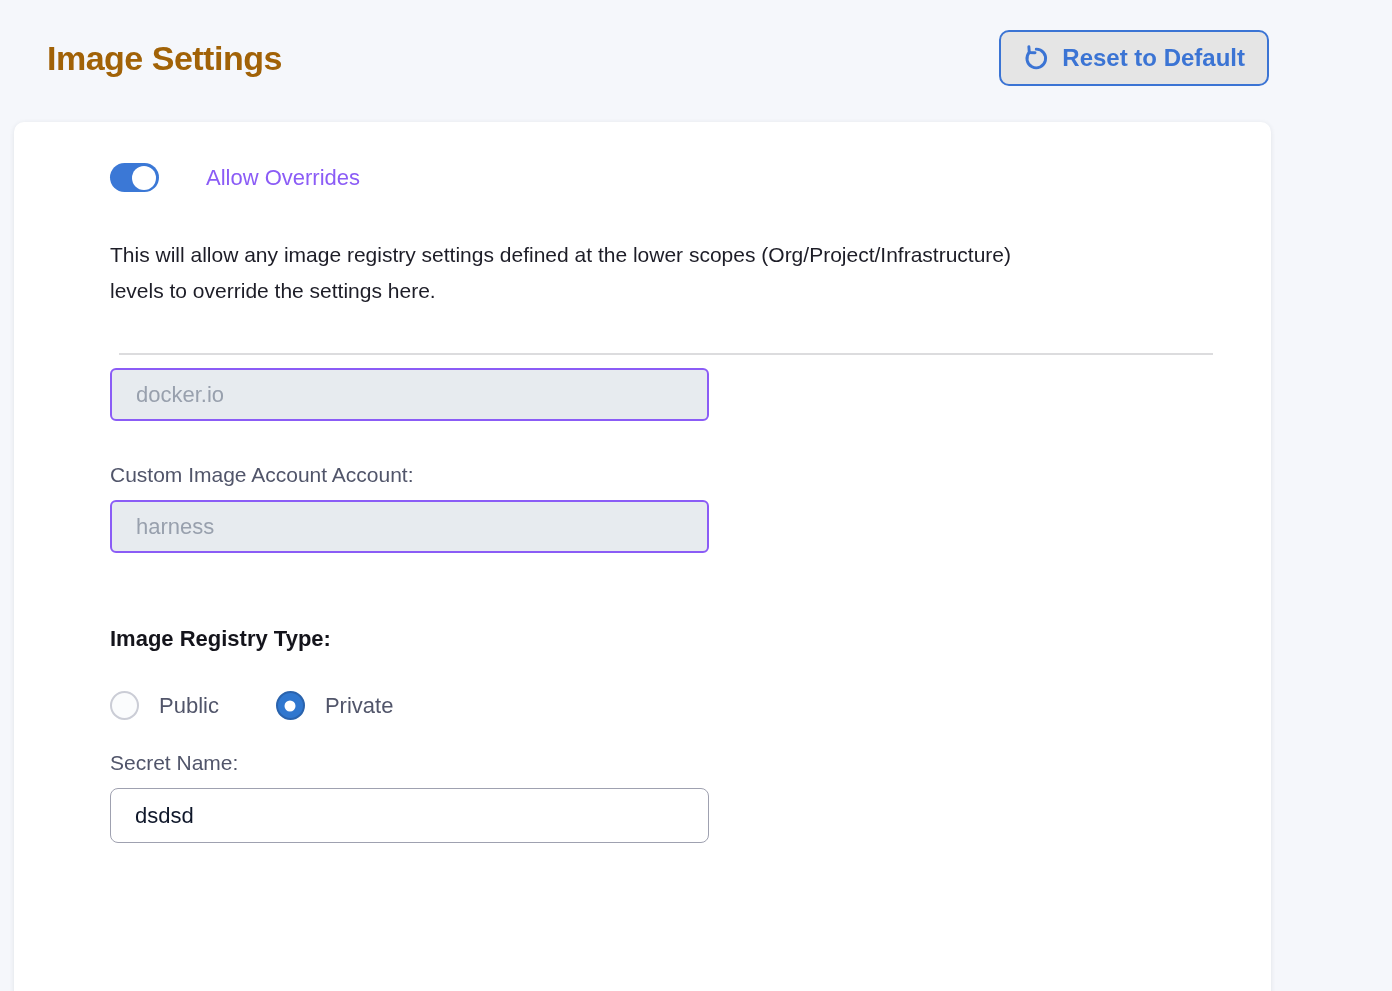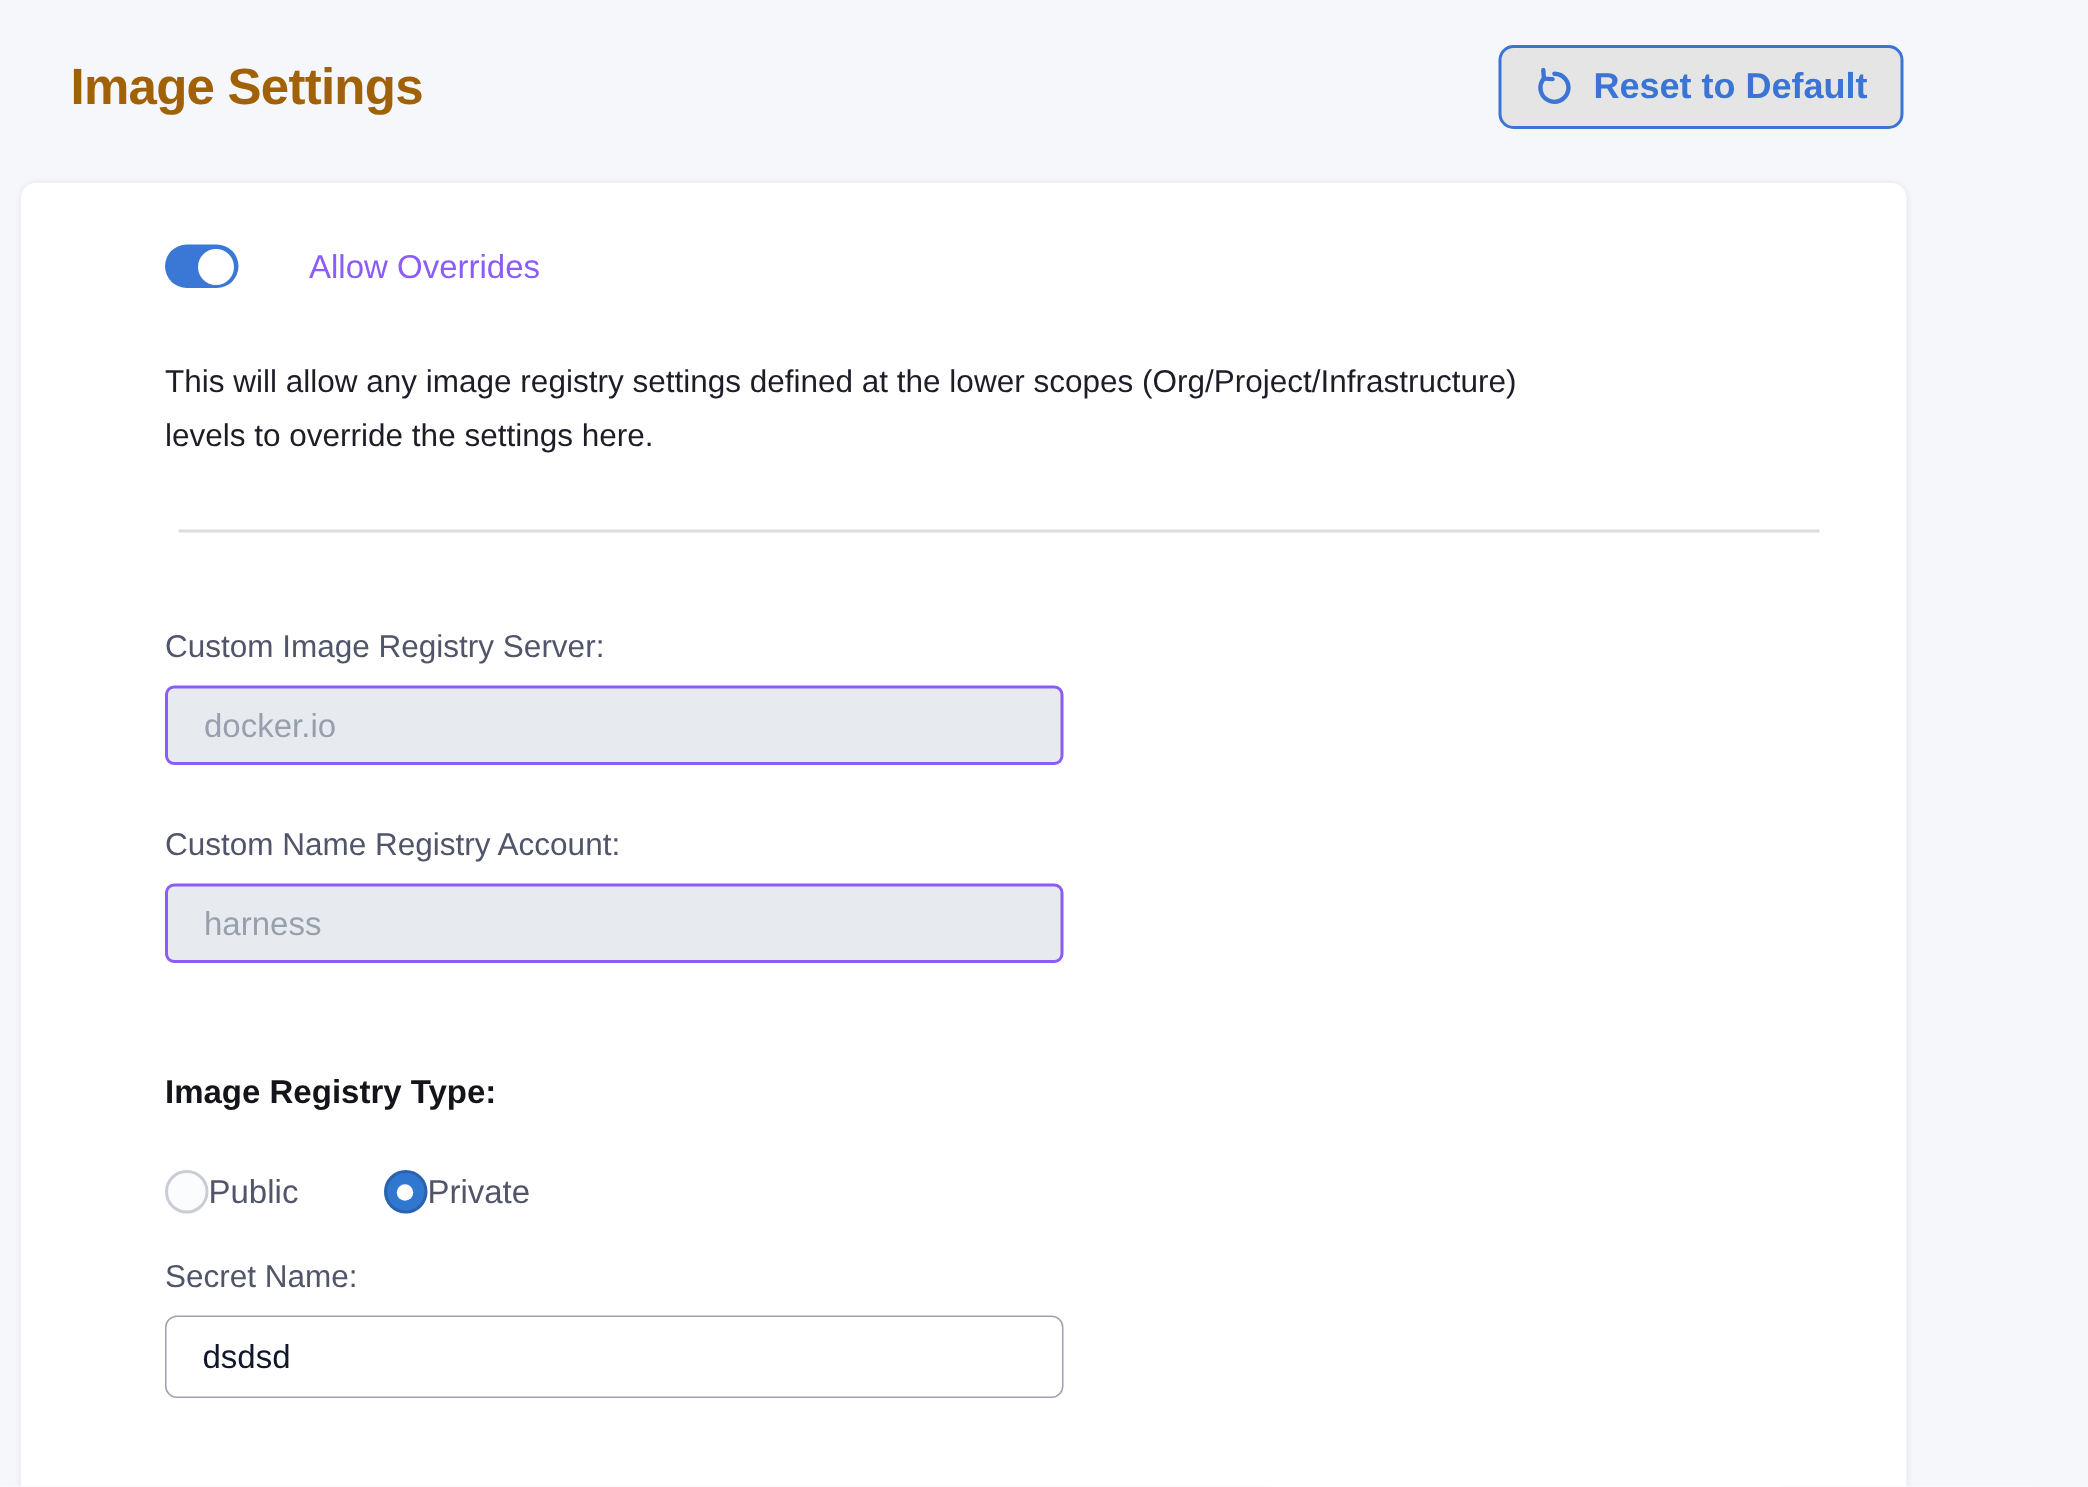--- a/index.html
+++ b/index.html
@@ -129,20 +129,21 @@
   }
   .radio-row {
     display: flex;
     align-items: center;
     gap: 57px;
     margin-top: 39px;
   }
   .radio-option {
     display: flex;
     align-items: center;
+    gap: 20px;
     cursor: pointer;
   }
   .radio-circle {
     width: 29px;
     height: 29px;
     border-radius: 50%;
     position: relative;
     flex: 0 0 auto;
   }
   .radio-circle.unselected {
@@ -190,24 +191,23 @@
     <div class="toggle" role="switch" aria-checked="true">
       <span class="knob"></span>
     </div>
     <span class="toggle-label">Allow Overrides</span>
   </div>
 
   <p class="description"><span>This will allow any image registry settings defined at the lower scopes (Org/Project/Infrastructure)</span><br><span>levels to override the settings here.</span></p>
 
   <hr class="divider">
 
-  <label class="field-label">Custom Image Registry Server:</label>
   <input class="text-input disabled" type="text" disabled="" placeholder="docker.io" style="">
 
-  <label class="field-label tight">Custom Name Registry Account:</label>
+  <label class="field-label tight">Custom Image Account Account:</label>
   <input class="text-input disabled" type="text" disabled="" placeholder="harness" style="">
 
   <span class="type-label">Image Registry Type:</span>
 
   <div class="radio-row">
     <label class="radio-option">
       <span class="radio-circle unselected"></span>
       <span class="radio-label">Public</span>
     </label>
     <label class="radio-option">

